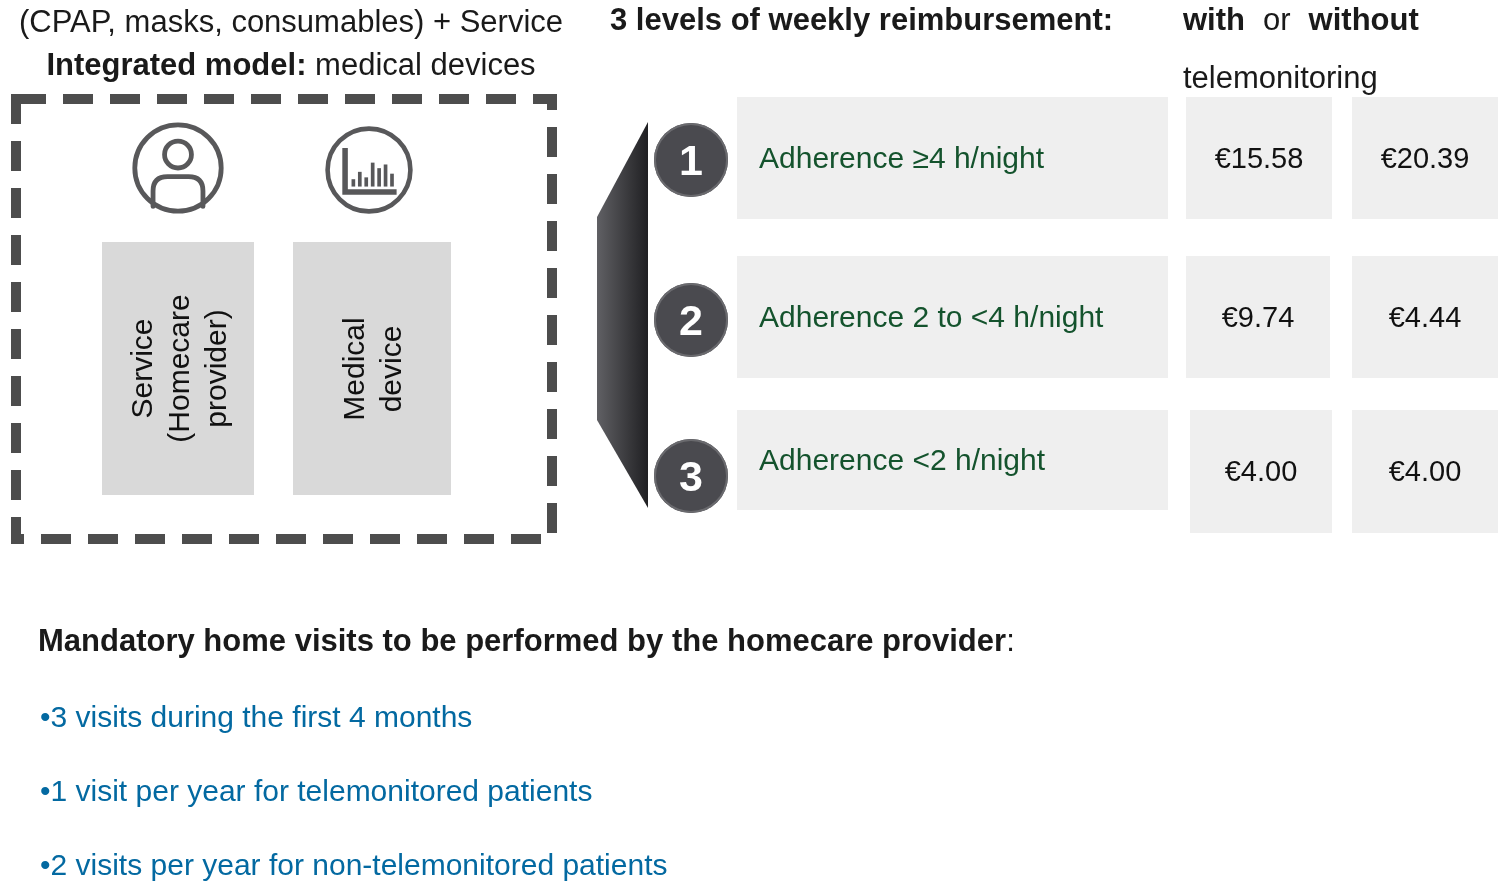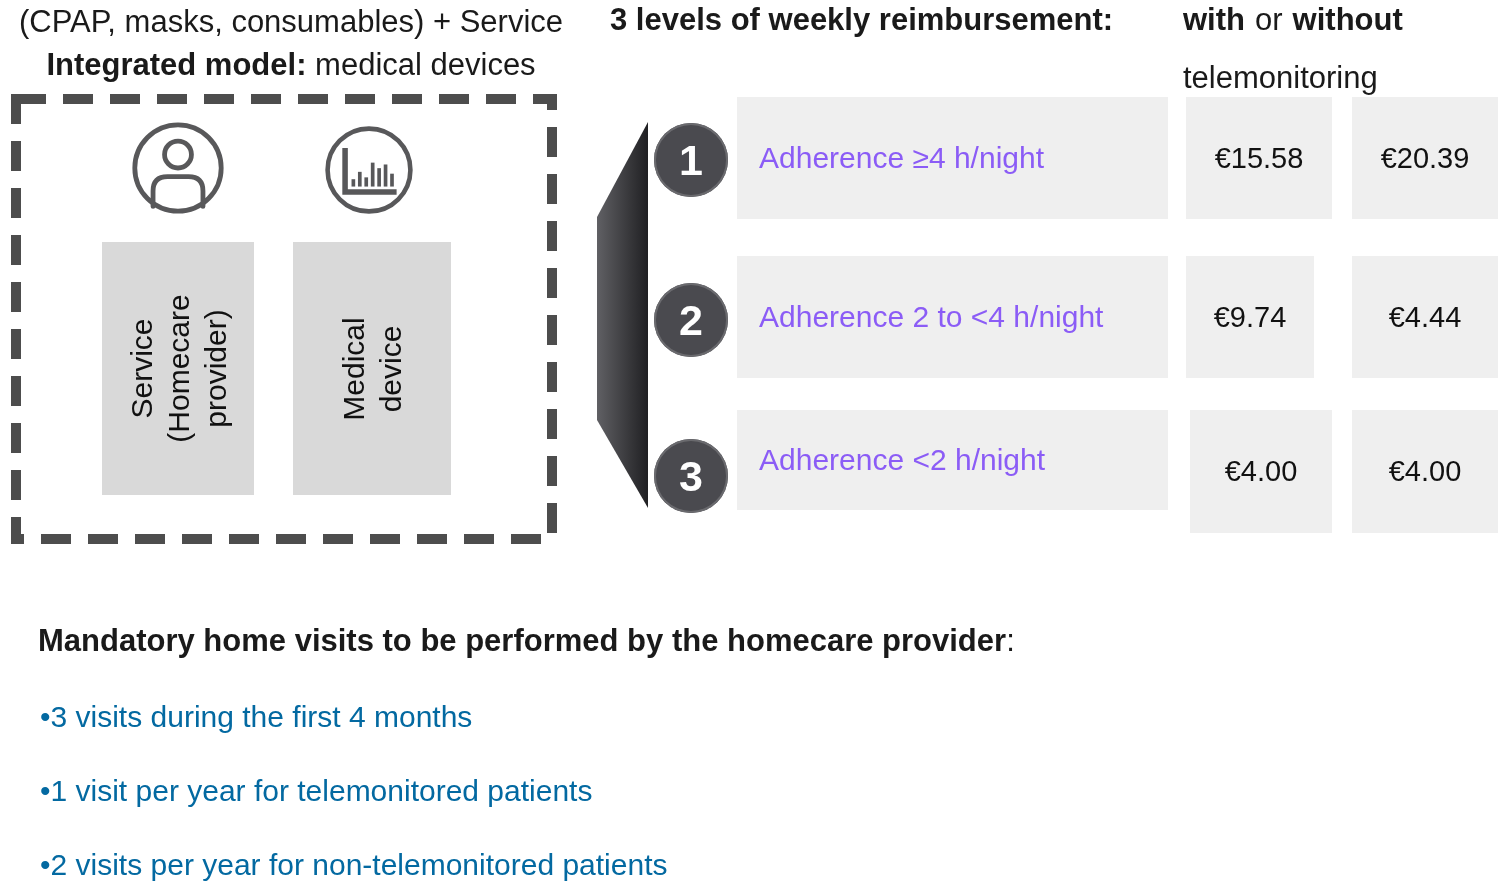--- a/index.html
+++ b/index.html
@@ -9,25 +9,25 @@
   
   .model-title{left:2px;top:0;width:578px;text-align:center;font-size:31px;line-height:43px;}
   .model-title b{font-weight:bold;}
   .graybox{background:#d9d9d9;display:flex;align-items:center;justify-content:center;}
   .rotlabel{transform:rotate(-90deg);white-space:pre-line;text-align:center;
             font-size:30px;line-height:37px;color:#111;}
   
   .reimb-heading{left:610px;top:2px;font-size:31px;font-weight:bold;white-space:nowrap;}
   .wh-line{left:1183px;top:2px;font-size:31px;white-space:nowrap;}
   .wh-line .b{font-weight:bold;}
-  .wh-line .sep{font-weight:normal;margin:0 10px;}
+  .wh-line .sep{font-weight:normal;margin:0 18px;}
   .tele-line{left:1183px;top:60px;font-size:31px;}
   
   .rowbox{background:#efefef;display:flex;align-items:center;}
-  .rowlabel{padding-left:22px;font-size:30px;color:#8b5cf6;}
+  .rowlabel{padding-left:22px;font-size:30px;color:#14532d;}
   .pricebox{background:#efefef;display:flex;align-items:center;justify-content:center;
             font-size:29px;color:#111;}
   .badge{width:74px;height:74px;border-radius:50%;background:#4a4a4f;
          display:flex;align-items:center;justify-content:center;
          color:#ffffff;font-size:43px;font-weight:bold;box-shadow:0 0 0 2px #6a6a6e inset;}
   
   .mand-heading{left:38px;top:623px;font-size:31px;white-space:nowrap;}
   .mand-heading .b{font-weight:bold;}
   .bullet{left:40px;font-size:30px;white-space:nowrap;color:#0369a1;}
 </style>
@@ -93,21 +93,21 @@
   <div class="abs rowbox" style="left:737px;top:97px;width:431px;height:122px;">
     <span class="rowlabel">Adherence ≥4 h/night</span>
   </div>
   <div class="abs pricebox" style="left:1186px;top:97px;width:146px;height:122px;">€15.58</div>
   <div class="abs pricebox" style="left:1352px;top:97px;width:146px;height:122px;">€20.39</div>
 
   <div class="abs badge" style="left:654px;top:283px;">2</div>
   <div class="abs rowbox" style="left:737px;top:256px;width:431px;height:122px;">
     <span class="rowlabel">Adherence 2 to &lt;4 h/night</span>
   </div>
-  <div class="abs pricebox" style="left:1186px;top:256px;width:128px;height:122px;">€9.74</div>
+  <div class="abs pricebox" style="left:1186px;top:256px;width:144px;height:122px;">€9.74</div>
   <div class="abs pricebox" style="left:1352px;top:256px;width:146px;height:122px;">€4.44</div>
 
   <div class="abs badge" style="left:654px;top:439px;">3</div>
   <div class="abs rowbox" style="left:737px;top:410px;width:431px;height:100px;">
     <span class="rowlabel">Adherence &lt;2 h/night</span>
   </div>
   <div class="abs pricebox" style="left:1190px;top:410px;width:142px;height:123px;">€4.00</div>
   <div class="abs pricebox" style="left:1352px;top:410px;width:146px;height:123px;">€4.00</div>
 
   <div class="abs mand-heading">

